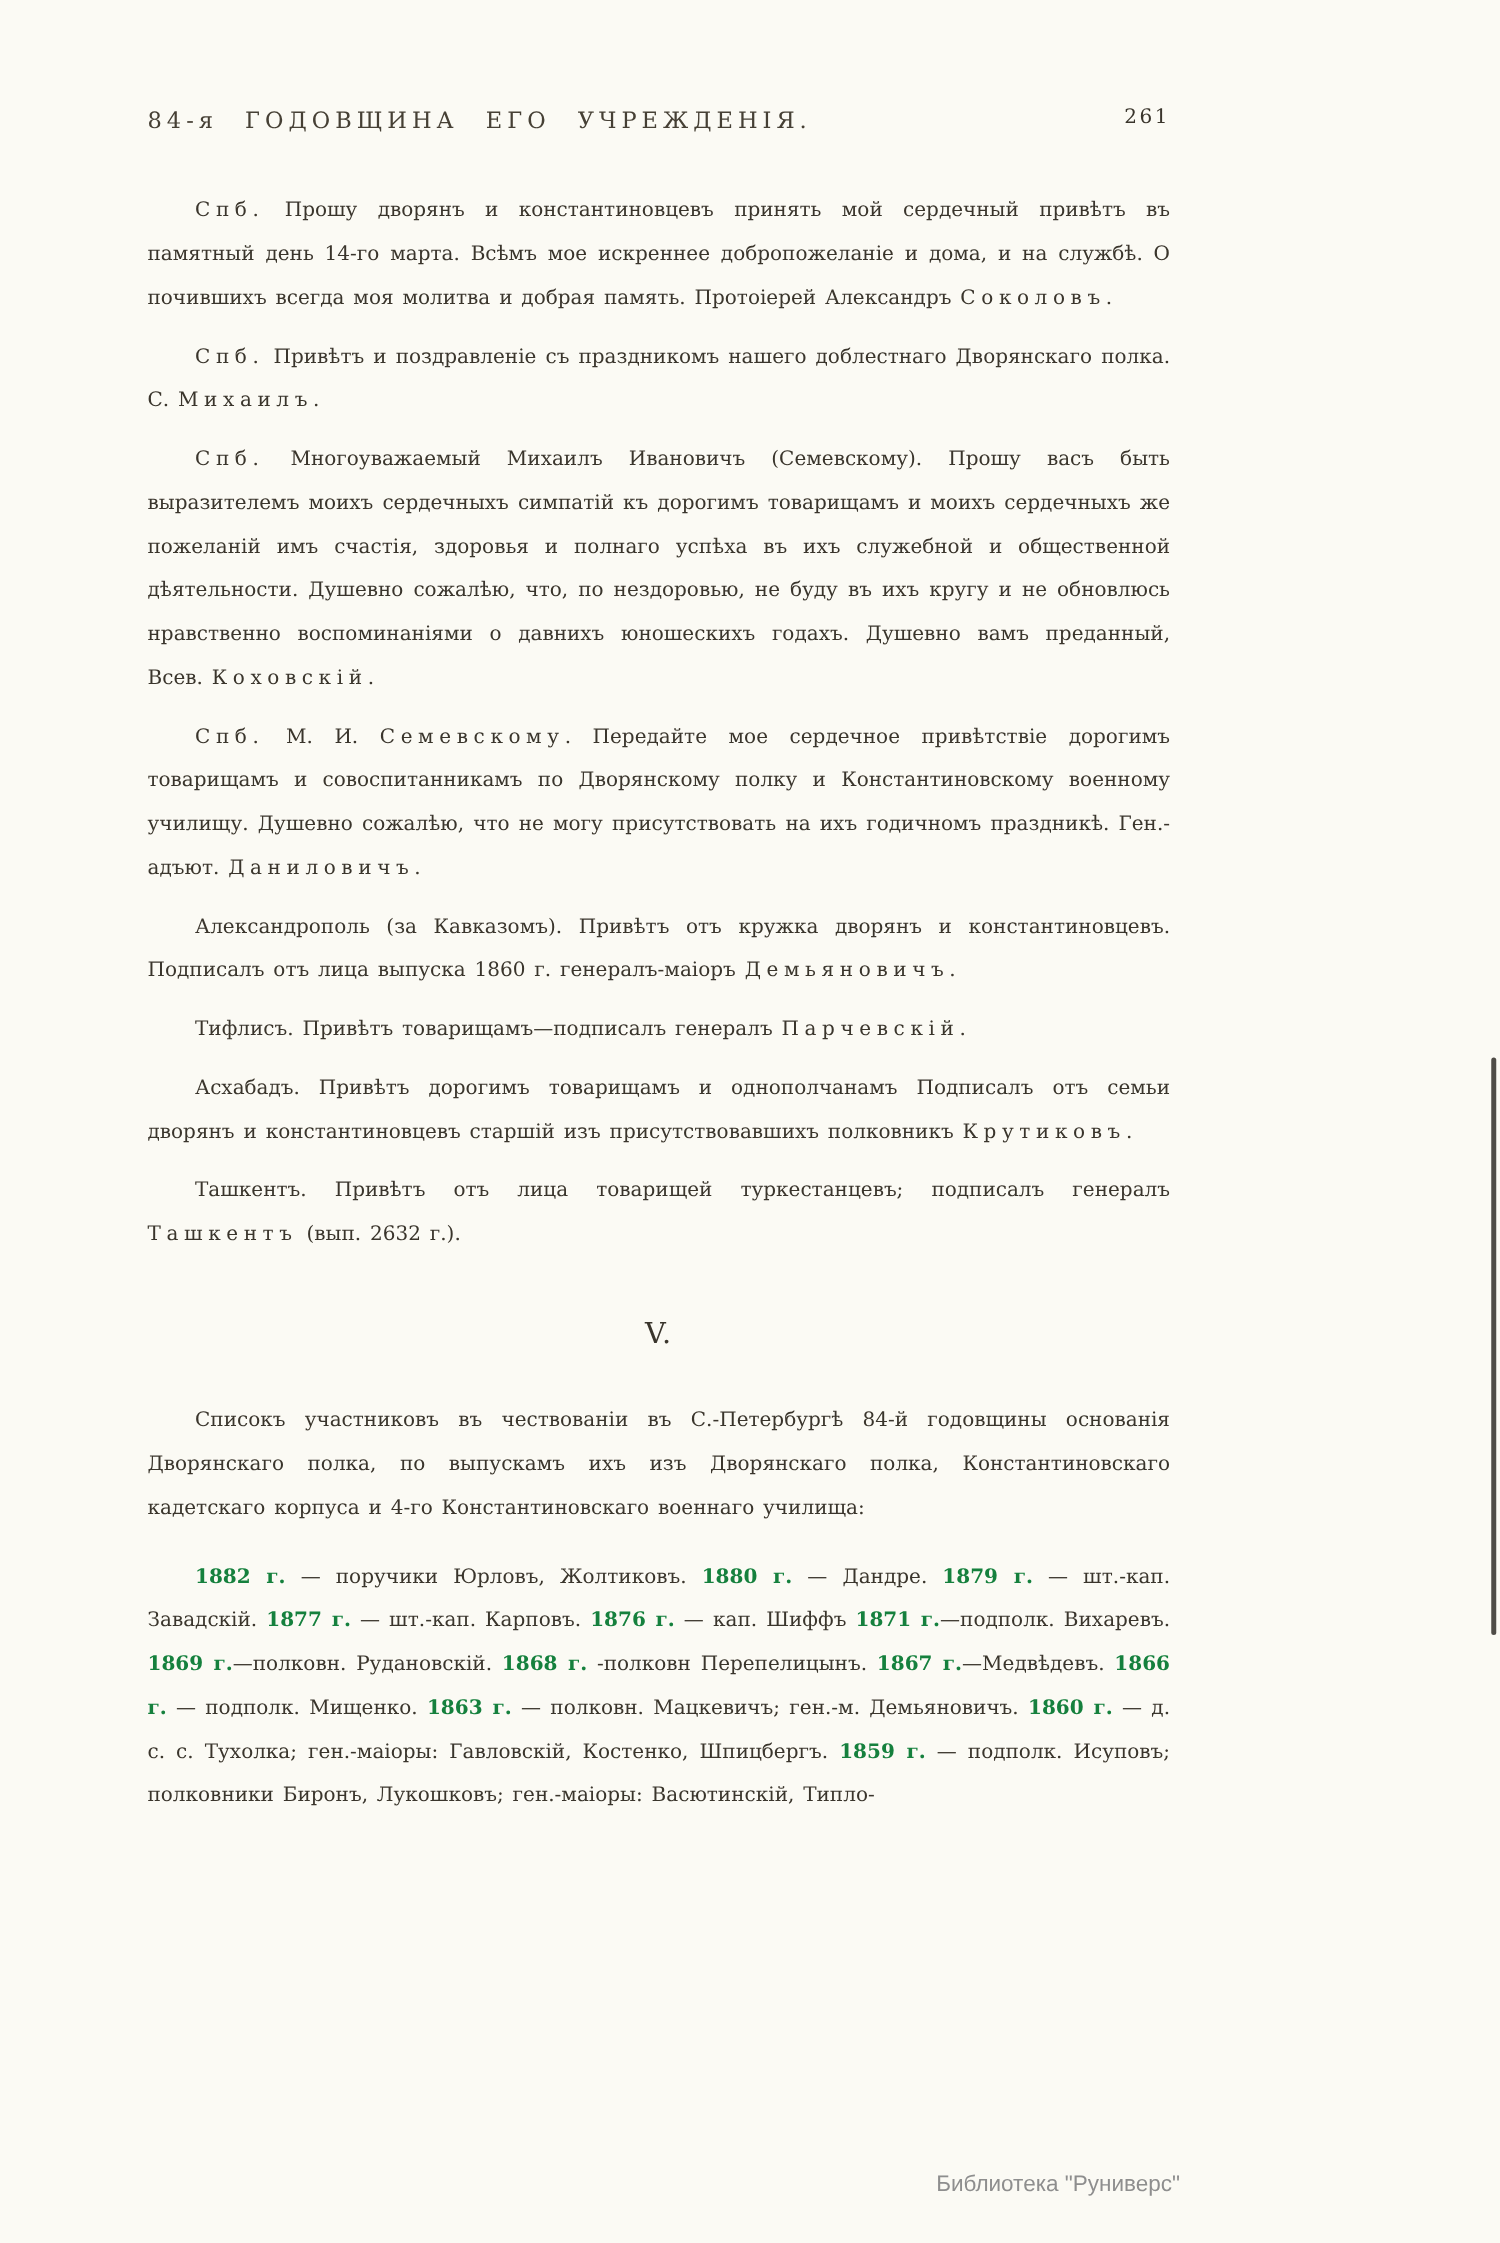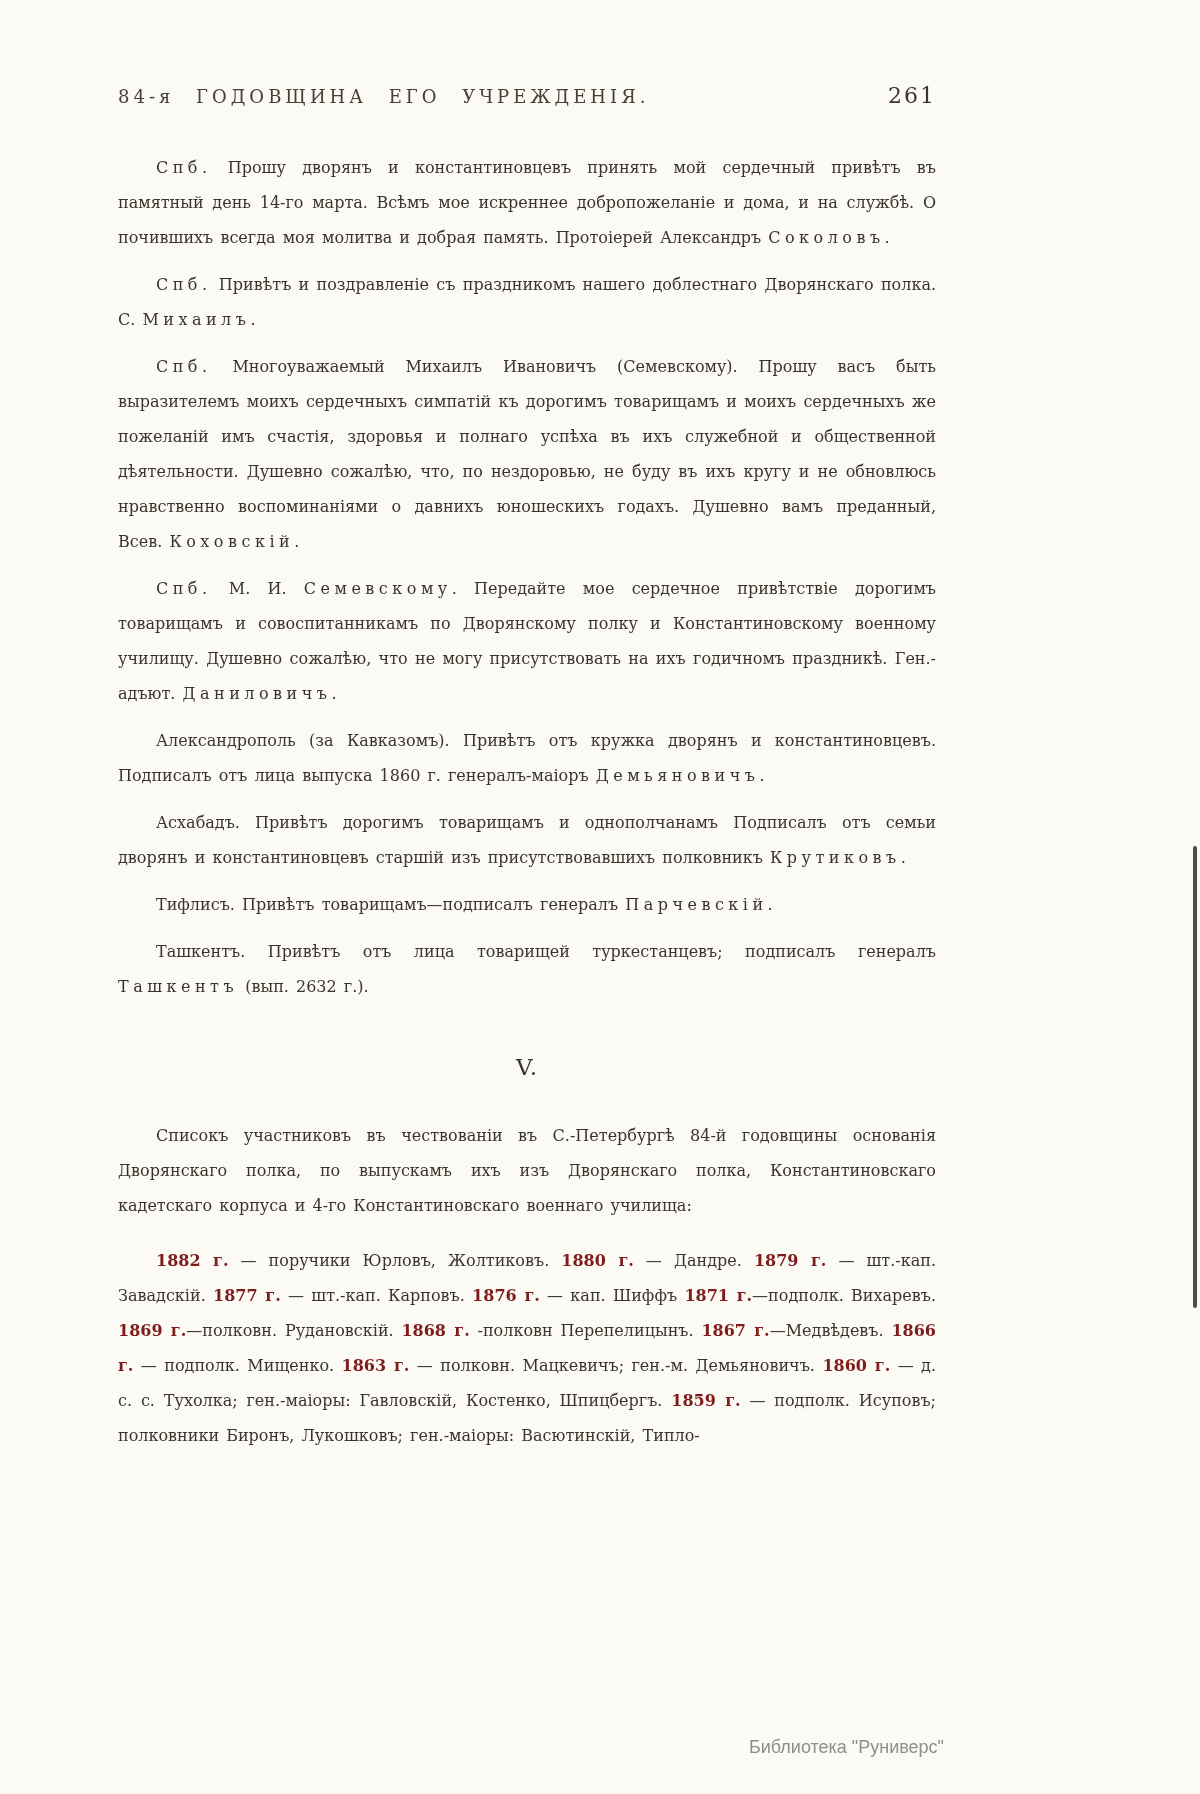--- a/index.html
+++ b/index.html
@@ -31,34 +31,34 @@
     font-size: 18px;
     letter-spacing: 4px;
     word-spacing: 12px;
     white-space: nowrap;
     color: #464035;
   }
   .page-number {
     position: absolute;
     right: 0;
     top: -3px;
-    font-size: 22px;
+    font-size: 16px;
     letter-spacing: 2px;
   }
   .body-text { margin-top: 34px; }
   .para {
     margin: 0 0 12px 0;
     font-size: 16px;
     line-height: 35px;
     text-align: justify;
     text-indent: 38px;
     word-spacing: 2px;
   }
   .spaced { letter-spacing: 0.28em; }
-  .bold { font-weight: bold; color: #7f1d1d; }
+  .bold { font-weight: bold; color: #15803d; }
   .section-heading {
     text-align: center;
     font-weight: normal;
     font-size: 23px;
     letter-spacing: 1px;
     margin: 50px 0 38px 0;
     color: #3a352c;
   }
   .graduates { margin-top: 20px; }
   .watermark {
@@ -89,22 +89,22 @@
     <span class="running-title">84-я ГОДОВЩИНА ЕГО УЧРЕЖДЕНІЯ.</span>
     <span class="page-number">261</span>
   </div>
 
   <div class="body-text">
       <p class="para"><span class="spaced">Спб.</span><span> Прошу дворянъ и константиновцевъ принять мой сердечный привѣтъ въ памятный день 14-го марта. Всѣмъ мое искреннее добропожеланіе и дома, и на службѣ. О почившихъ всегда моя молитва и добрая память. Протоіерей Александръ </span><span class="spaced">Соколовъ</span><span>.</span></p>
       <p class="para"><span class="spaced">Спб.</span><span> Привѣтъ и поздравленіе съ праздникомъ нашего доблестнаго Дворянскаго полка. С. </span><span class="spaced">Михаилъ</span><span>.</span></p>
       <p class="para"><span class="spaced">Спб.</span><span> Многоуважаемый Михаилъ Ивановичъ (Семевскому). Прошу васъ быть выразителемъ моихъ сердечныхъ симпатій къ дорогимъ товарищамъ и моихъ сердечныхъ же пожеланій имъ счастія, здоровья и полнаго успѣха въ ихъ служебной и общественной дѣятельности. Душевно сожалѣю, что, по нездоровью, не буду въ ихъ кругу и не обновлюсь нравственно воспоминаніями о давнихъ юношескихъ годахъ. Душевно вамъ преданный, Всев. </span><span class="spaced">Коховскій</span><span>.</span></p>
       <p class="para"><span class="spaced">Спб.</span><span> М. И. </span><span class="spaced">Семевскому</span><span>. Передайте мое сердечное привѣтствіе дорогимъ товарищамъ и совоспитанникамъ по Дворянскому полку и Константиновскому военному училищу. Душевно сожалѣю, что не могу присутствовать на ихъ годичномъ праздникѣ. Ген.-адъют. </span><span class="spaced">Даниловичъ</span><span>.</span></p>
       <p class="para"><span>Александрополь (за Кавказомъ). Привѣтъ отъ кружка дворянъ и константиновцевъ. Подписалъ отъ лица выпуска 1860 г. генералъ-маіоръ </span><span class="spaced">Демьяновичъ</span><span>.</span></p>
+      <p class="para"><span>Тифлисъ. Привѣтъ товарищамъ—подписалъ генералъ </span><span class="spaced">Парчевскій</span><span>.</span></p>
       <p class="para"><span>Асхабадъ. Привѣтъ дорогимъ товарищамъ и однополчанамъ Подписалъ отъ семьи дворянъ и константиновцевъ старшій изъ присутствовавшихъ полковникъ </span><span class="spaced">Крутиковъ</span><span>.</span></p>
-      <p class="para"><span>Тифлисъ. Привѣтъ товарищамъ—подписалъ генералъ </span><span class="spaced">Парчевскій</span><span>.</span></p>
       <p class="para"><span>Ташкентъ. Привѣтъ отъ лица товарищей туркестанцевъ; подписалъ генералъ </span><span class="spaced">Ташкентъ</span><span> (вып. 2632 г.).</span></p>
     </div>
 
   <h2 class="section-heading">V.</h2>
 
   <p class="para">Списокъ участниковъ въ чествованіи въ С.-Петербургѣ 84-й годовщины основанія Дворянскаго полка, по выпускамъ ихъ изъ Дворянскаго полка, Константиновскаго кадетскаго корпуса и 4-го Константиновскаго военнаго училища:</p>
 
   <p class="para graduates"><span class="bold">1882 г.</span><span> — поручики Юрловъ, Жолтиковъ. </span><span class="bold">1880 г.</span><span> — Дандре. </span><span class="bold">1879 г.</span><span> — шт.-кап. Завадскій. </span><span class="bold">1877 г.</span><span> — шт.-кап. Карповъ. </span><span class="bold">1876 г.</span><span> — кап. Шиффъ </span><span class="bold">1871 г.</span><span>—подполк. Вихаревъ. </span><span class="bold">1869 г.</span><span>—полковн. Рудановскій. </span><span class="bold">1868 г.</span><span> -полковн Перепелицынъ. </span><span class="bold">1867 г.</span><span>—Медвѣдевъ. </span><span class="bold">1866 г.</span><span> — подполк. Мищенко. </span><span class="bold">1863 г.</span><span> — полковн. Мацкевичъ; ген.-м. Демьяновичъ. </span><span class="bold">1860 г.</span><span> — д. с. с. Тухолка; ген.-маіоры: Гавловскій, Костенко, Шпицбергъ. </span><span class="bold">1859 г.</span><span> — подполк. Исуповъ; полковники Биронъ, Лукошковъ; ген.-маіоры: Васютинскій, Типло-</span></p>
 
 </div>

